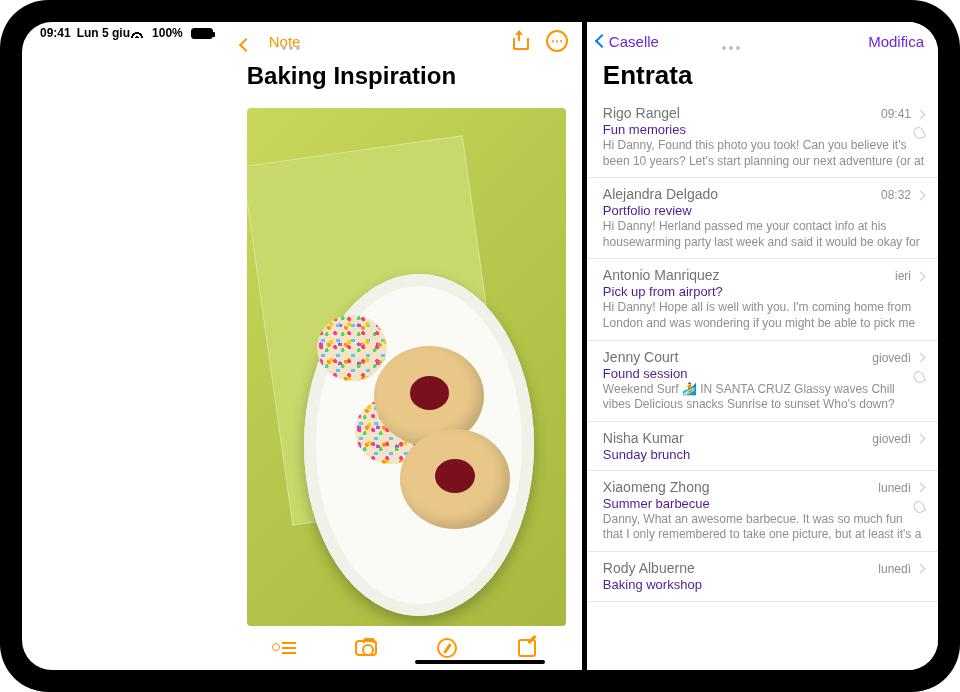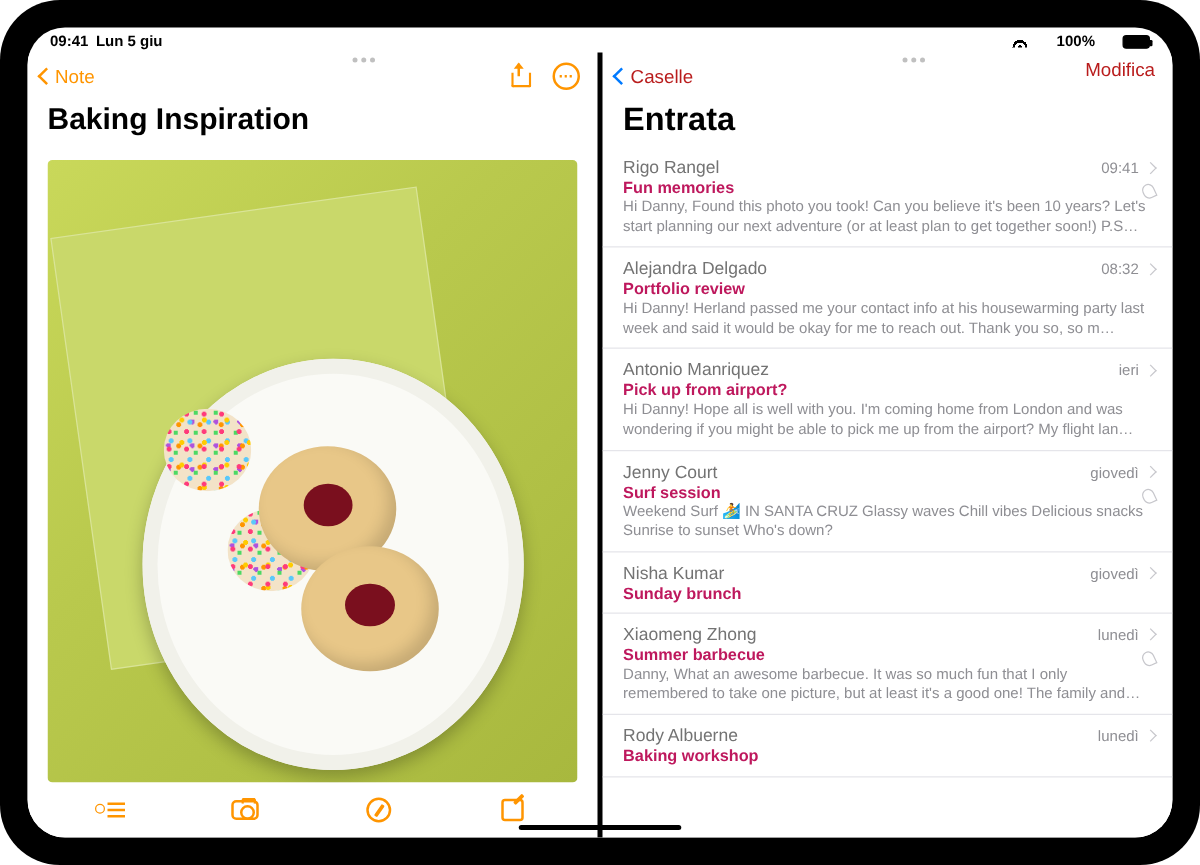--- a/index.html
+++ b/index.html
@@ -18,35 +18,34 @@
     padding: 22px;
     position: relative;
   }
   .screen {
     width: 100%;
     height: 100%;
     background: #fff;
     border-radius: 30px;
     overflow: hidden;
     display: flex;
-    flex-direction: column;
     position: relative;
   }
   .status-bar {
     height: 20px;
     display: flex;
     justify-content: space-between;
     align-items: center;
     padding: 2px 18px 0 18px;
     font-size: 12px;
     font-weight: 600;
     color: #000;
   }
   .status-left { display: flex; gap: 6px; align-items: center; }
-  .status-right { display: flex; gap: 22px; align-items: center; }
+  .status-right { display: flex; gap: 8px; align-items: center; }
   .battery-icon {
     width: 22px; height: 11px;
     border: 1px solid #000; border-radius: 3px;
     position: relative;
     background: #000;
   }
   .battery-icon::after {
     content: ""; position: absolute; right: -3px; top: 3px;
     width: 2px; height: 5px; background: #000; border-radius: 0 1px 1px 0;
   }
@@ -96,21 +95,21 @@
     background:#fff;
   }
   .notes-nav {
     display:flex;
     justify-content: space-between;
     align-items: center;
     padding: 6px 14px 4px 10px;
     height: 36px;
   }
   .back-btn {
-    display:flex; align-items:center; gap:2px;
+    display:flex; align-items:flex-end; gap:18px;
     color:#ff9500; font-size:15px;
   }
   .back-chevron {
     width:10px;height:10px;border-left:2px solid #ff9500;border-bottom:2px solid #ff9500;
     transform:rotate(45deg);
   }
   .nav-actions { display:flex; gap:18px; align-items:center; }
   .icon-circle {
     width:22px;height:22px;border:2px solid #ff9500;border-radius:50%;
     display:flex;align-items:center;justify-content:center;
@@ -208,39 +207,39 @@
   .compose-icon::after{content:"";position:absolute;right:-3px;top:-3px;width:10px;height:3px;background:#ff9500;transform:rotate(-45deg);border-radius:1px;}
 
   
   .mail-panel {
     width:50%;
     display:flex;
     flex-direction:column;
     background:#fff;
   }
   .mail-nav {
-    display:flex;justify-content:space-between;
+    display:flex;justify-content:space-between;align-items:center;
     padding:6px 14px 4px 10px; height:36px;
-    color:#b91c1c;font-size:15px;
+    color:#6d28d9;font-size:15px;
   }
   .mail-back {display:flex;align-items:center;gap:2px;}
   .blue-chevron{width:10px;height:10px;border-left:2px solid #007aff;border-bottom:2px solid #007aff;transform:rotate(45deg);}
   .mail-title{font-size:26px;font-weight:800;padding:2px 16px 6px 16px;}
   .mail-list{flex:1;overflow:hidden;}
   .mail-item{
     padding:8px 14px 8px 16px;
     border-bottom:1px solid #e5e5ea;
     position:relative;
   }
   .mail-row1{display:flex;justify-content:space-between;align-items:baseline;}
   .sender{font-weight:400;font-size:14px;color:#737373;}
   .timecol{display:flex;align-items:center;gap:6px;color:#8e8e93;font-size:12px;}
   .row-chevron{width:7px;height:7px;border-right:1.5px solid #c7c7cc;border-top:1.5px solid #c7c7cc;transform:rotate(45deg);}
   .attach{width:10px;height:12px;border:1.5px solid #c7c7cc;border-radius:5px 5px 0 5px;transform:rotate(-25deg);} 
-  .subject{font-size:13px;font-weight:700;color:#be185d;margin-top:1px;}
+  .subject{font-size:13px;font-weight:400;color:#4c1d95;margin-top:1px;}
   .preview{font-size:12px;color:#8e8e93;line-height:1.3;max-height:2.6em;overflow:hidden;margin-top:1px;}
 
   .mail-toolbar{
     height:40px;display:flex;align-items:center;justify-content:space-between;
     padding:0 16px;border-top:1px solid #e5e5ea;font-size:11px;color:#8e8e93;
   }
   .filter-icon{width:20px;height:20px;border:1.8px solid #007aff;border-radius:50%;display:flex;align-items:center;justify-content:center;}
   .filter-icon::after{content:"";width:10px;height:2px;background:#007aff;box-shadow:0 -4px 0 #007aff,0 4px 0 #007aff;}
   .compose-blue{width:18px;height:18px;border:2px solid #007aff;border-radius:3px;position:relative;}
   .compose-blue::after{content:"";position:absolute;right:-3px;top:-3px;width:10px;height:3px;background:#007aff;transform:rotate(-45deg);border-radius:1px;}
@@ -365,21 +364,21 @@
               <div class="preview">Hi Danny! Hope all is well with you. I'm coming home from London and was wondering if you might be able to pick me up from the airport? My flight lan…</div>
             </div>
             <div class="mail-item">
               <div class="mail-row1">
                 <div class="sender">Jenny Court</div>
                 <div class="timecol">
                   <span>giovedì</span>
                   <span class="row-chevron"></span>
                 </div>
               </div>
-              <div class="subject">Surf session</div>
+              <div class="subject">Found session</div>
               <div class="preview">Weekend Surf 🏄 IN SANTA CRUZ Glassy waves Chill vibes Delicious snacks Sunrise to sunset Who's down?</div>
               <span class="attach" style="position: absolute; right: 14px; top: 30px;"></span>
             </div>
             <div class="mail-item">
               <div class="mail-row1">
                 <div class="sender">Nisha Kumar</div>
                 <div class="timecol">
                   <span>giovedì</span>
                   <span class="row-chevron"></span>
                 </div>

